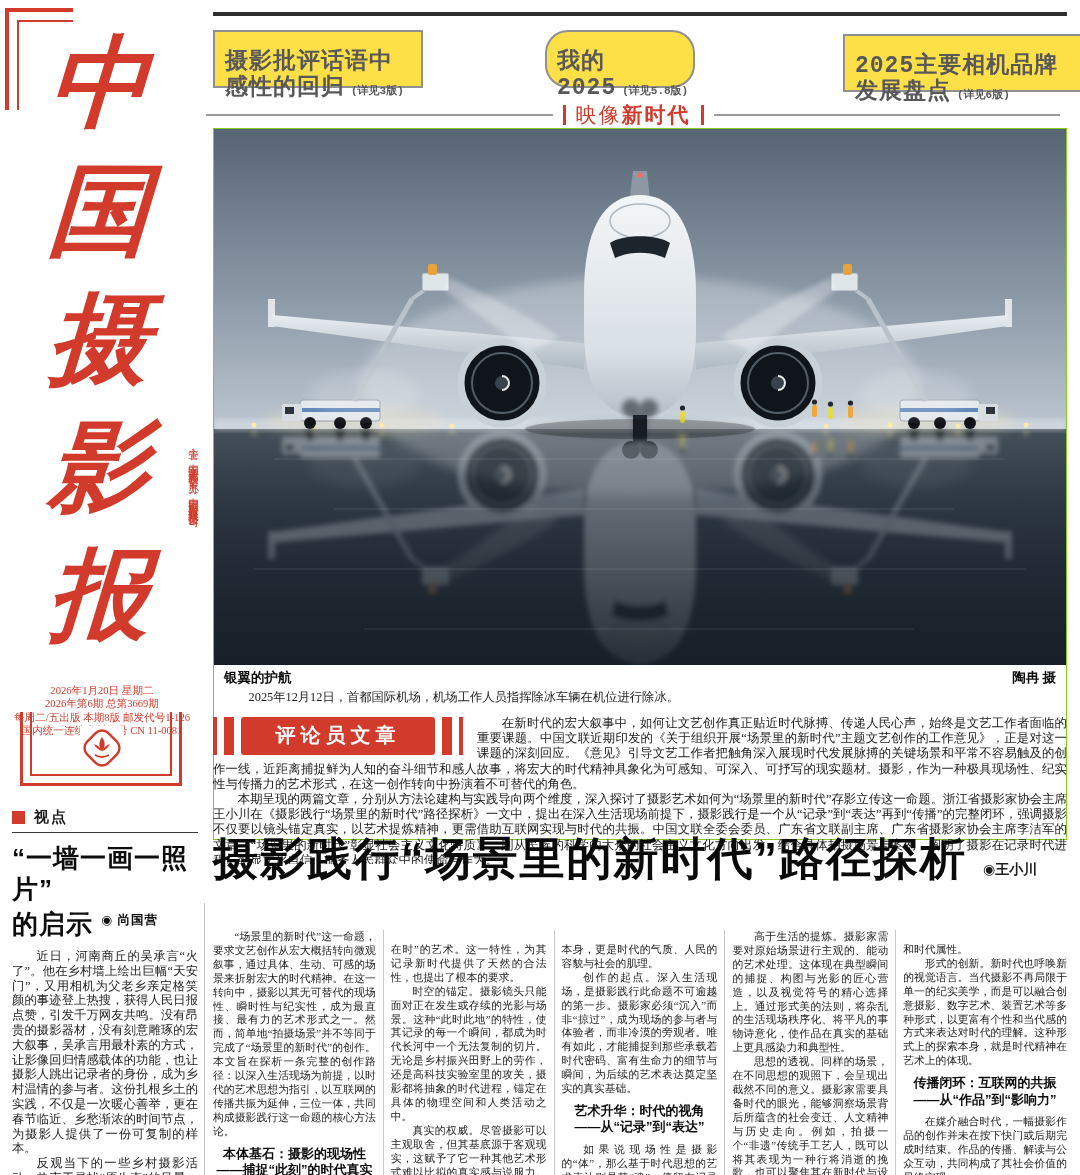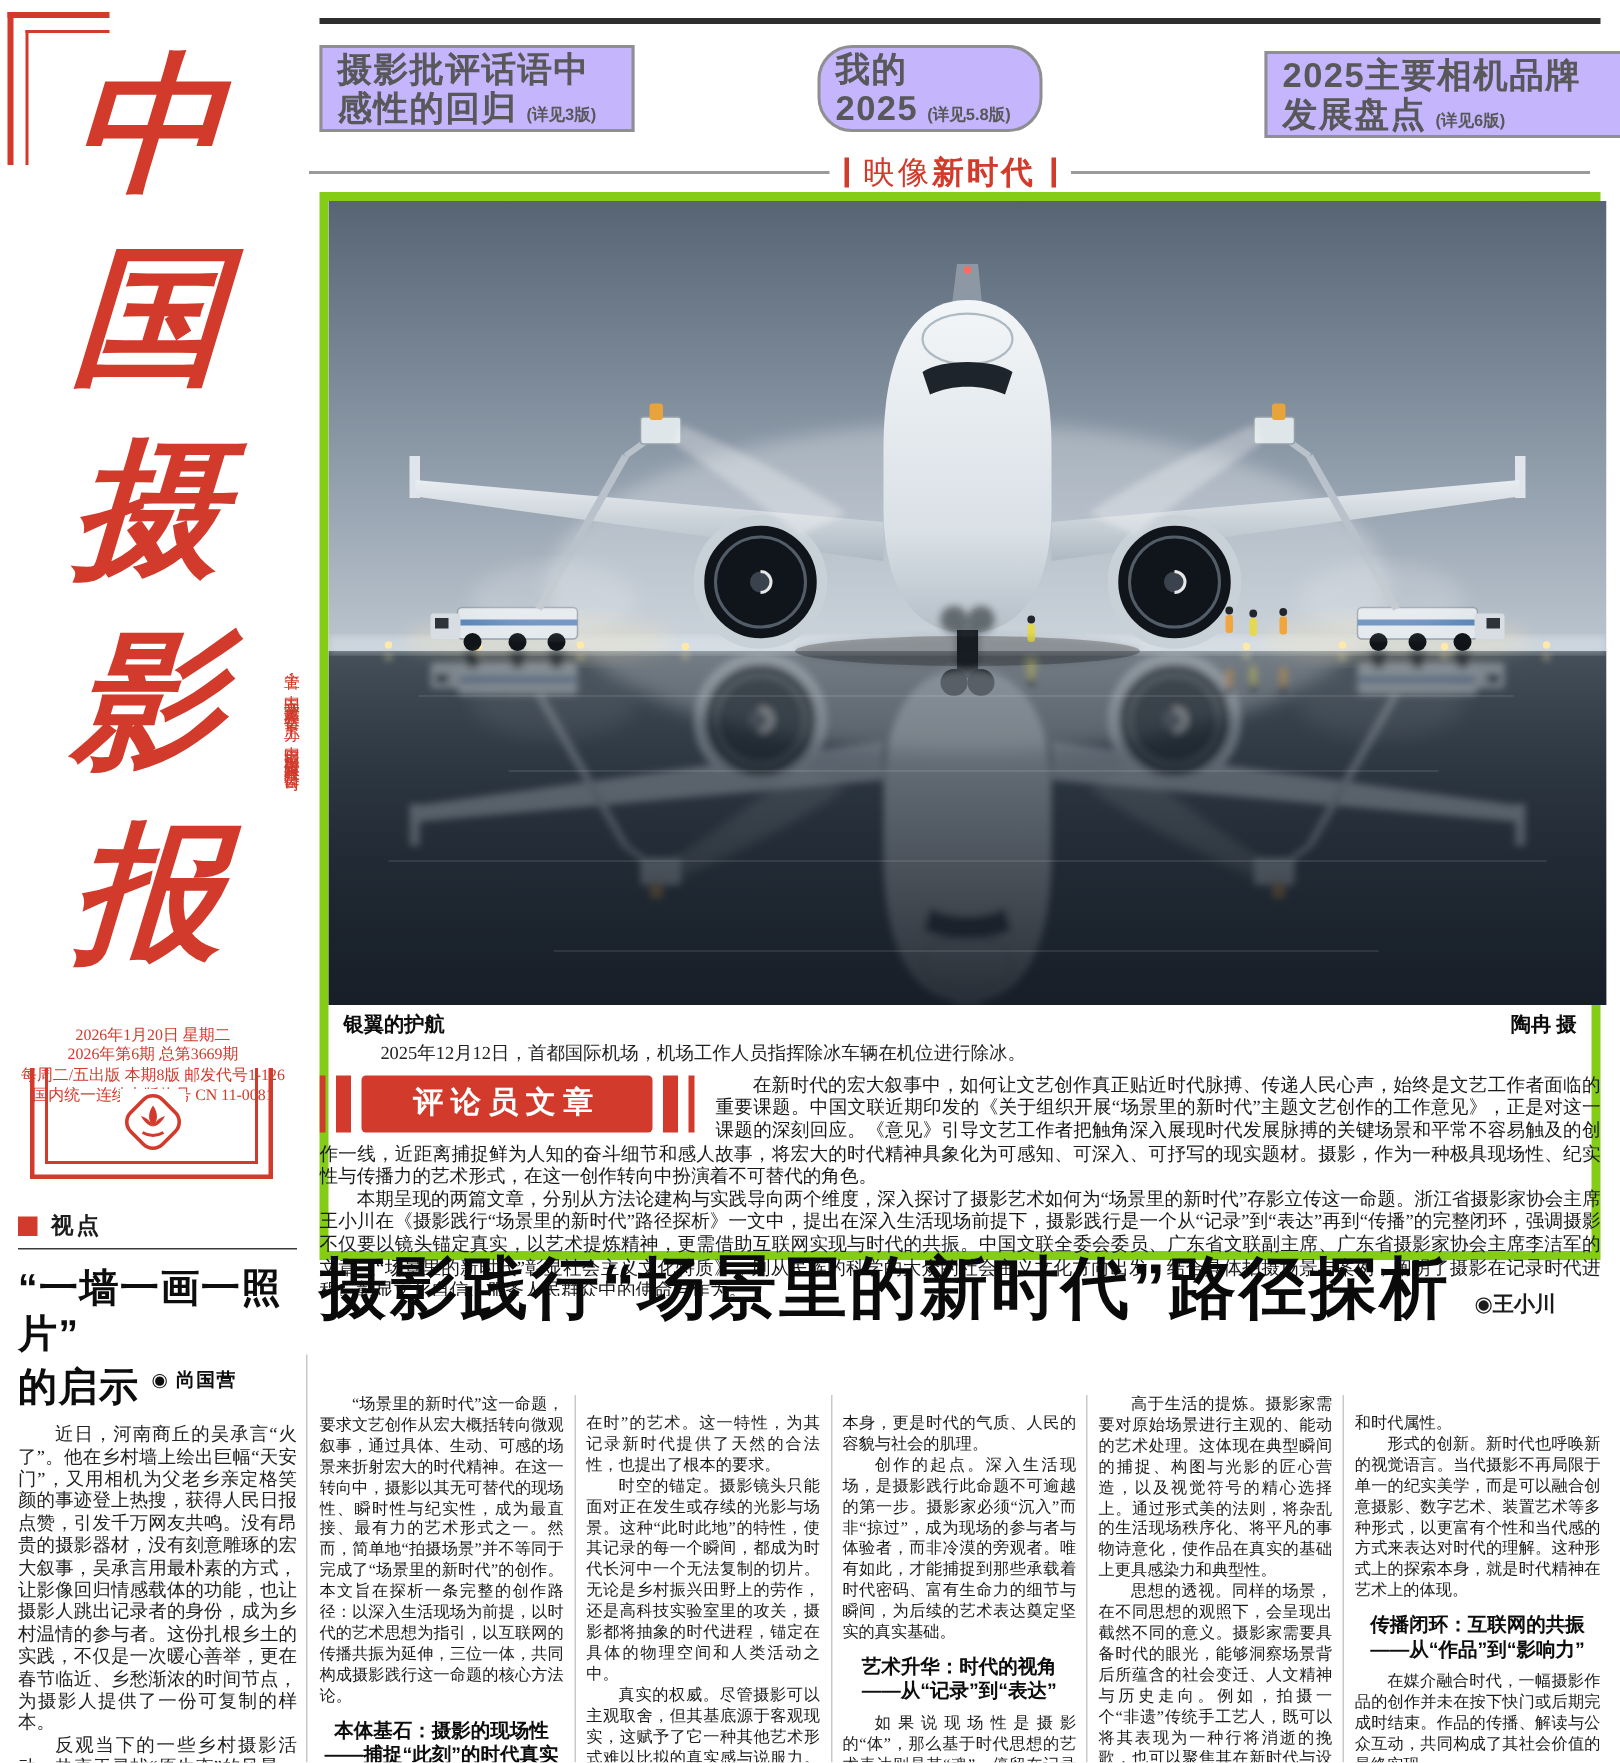--- a/index.html
+++ b/index.html
@@ -35,34 +35,34 @@
   .vp-author{font-size:12.5px;font-weight:bold;padding-bottom:4px;letter-spacing:1px;}
   #vp-paras{margin-top:9px;}
   #vp-paras p{margin:0;text-indent:2em;text-align:justify;font-size:12.3px;line-height:14.8px;
               font-family:"Liberation Serif","DejaVu Serif",serif;color:#222;}
   .left-divider{position:absolute;left:204px;top:903px;height:272px;width:1px;background:#c9c9c9;}
 
   
   #content{position:absolute;left:205px;top:0;width:875px;height:1175px;}
   .top-rule{position:absolute;left:8px;top:12px;width:854px;height:4px;background:#2e2e2e;}
   #headlines{position:absolute;left:8px;top:28px;width:854px;height:68px;}
-  .hbox{position:absolute;border:2px solid #8f8f8f;padding:1px 10px;color:var(--grey);background:#c4b5fd;}
+  .hbox{position:absolute;border:2px solid #8f8f8f;padding:17px 10px;color:var(--grey);background:#fde047;font-family:Liberation Mono, monospace;}
   .hbox:nth-child(1){left:0;top:2px;width:210px;height:58px;}
   .hbox:nth-child(2){left:332px;top:2px;width:150px;height:58px;border-radius:23px;}
   .hbox:nth-child(3){left:630px;top:6px;width:250px;height:58px;}
   .hl{font-size:23px;font-weight:bold;line-height:26px;letter-spacing:1px;white-space:nowrap;}
   .ref{font-size:11px;font-weight:bold;margin-left:6px;letter-spacing:0;}
 
   #banner{position:absolute;left:1px;top:101px;width:854px;display:flex;align-items:center;}
   .banner-line{flex:1;height:2px;background:#9a9a9a;}
   .banner-tick{width:3px;height:20px;background:var(--red);margin:0 10px;flex:none;}
   .banner-text{font-size:21px;color:var(--red);letter-spacing:2px;white-space:nowrap;}
   .banner-text b{font-weight:900;}
 
-  #photo-frame{position:absolute;left:8px;top:128px;width:854px;height:712px;border:6px solid #84cc16;background:#fff;}
+  #photo-frame{position:absolute;left:8px;top:128px;width:854px;height:712px;border:1px solid #84cc16;background:#fff;}
   #photo-frame svg{display:block;width:852px;height:536px;}
   .photo-caption{padding:4px 10px 0;}
   .cap-row1{display:flex;justify-content:space-between;font-size:13.5px;font-weight:bold;
             font-family:"Liberation Serif","DejaVu Serif",serif;color:#0d0d0d;}
   .cap-row2{font-size:12.3px;font-family:"Liberation Serif","DejaVu Serif",serif;text-indent:2em;margin-top:2px;color:#222;}
 
   
   #editorial{position:absolute;left:8px;top:716px;width:854px;height:148px;overflow:hidden;
              font-family:"Liberation Serif","DejaVu Serif",serif;font-size:12.4px;line-height:15.2px;
              text-align:justify;color:#191919;}

